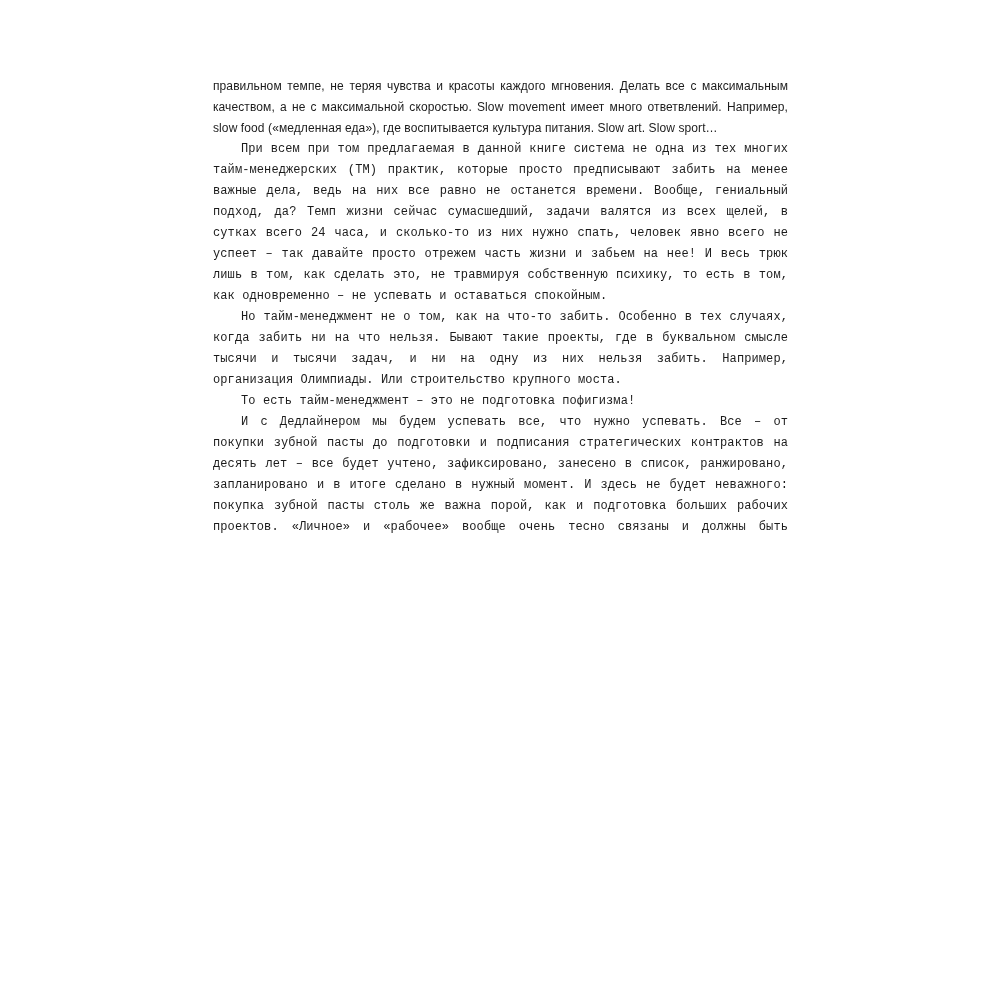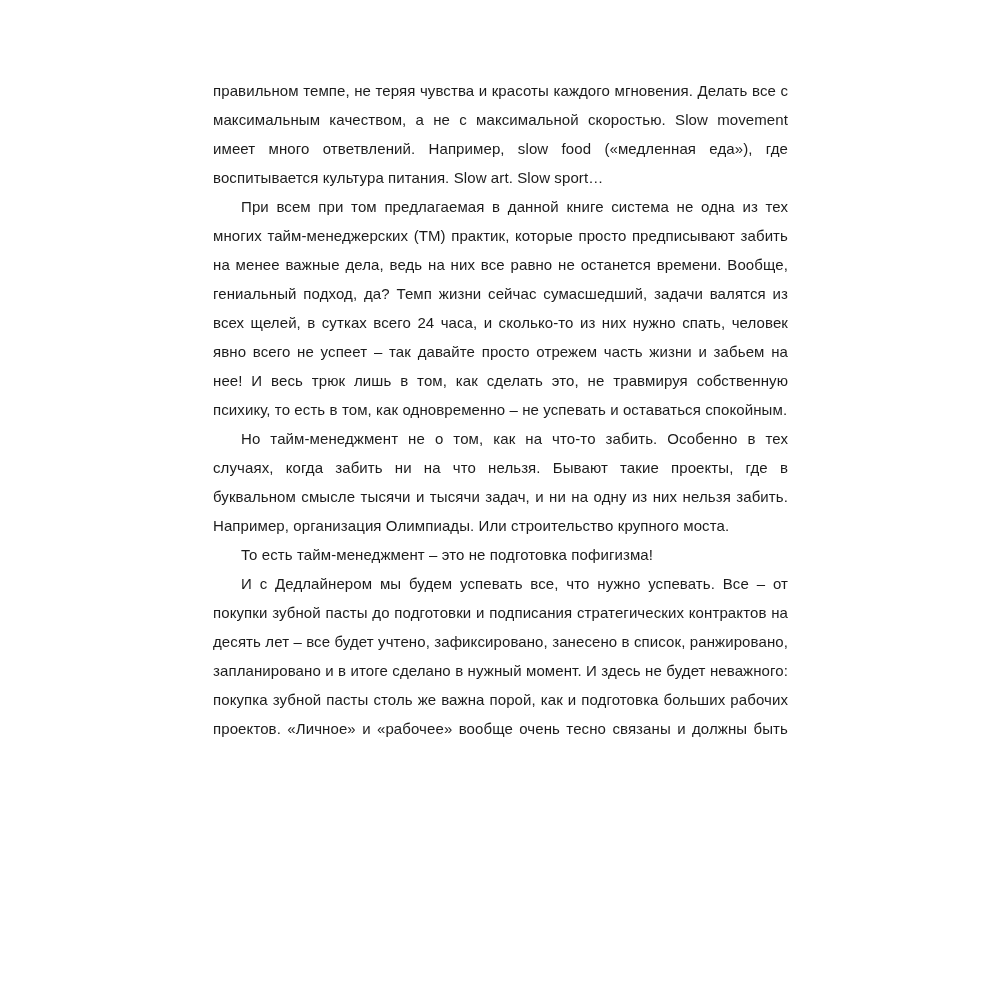--- a/index.html
+++ b/index.html
@@ -21,31 +21,32 @@
     width: 1000px;
     height: 1000px;
     background: #ffffff;
   }
   .text-block {
     position: absolute;
     left: 213px;
     top: 76px;
     width: 575px;
     color: #1b1b1b;
-    font-size: 15px;
-    line-height: 29px;
+    font-size: 12px;
+    line-height: 21px;
     text-align: justify;
     letter-spacing: 0.1px;
   }
   .text-block p {
     margin: 0;
     padding: 0;
   }
   .text-block p.indent {
     text-indent: 28px;
+    font-family: Liberation Mono, monospace;
   }
   
   .text-block p.continues {
     text-align-last: justify;
   }
 </style>
 </head>
 <body>
 
 <div class="book-page">

